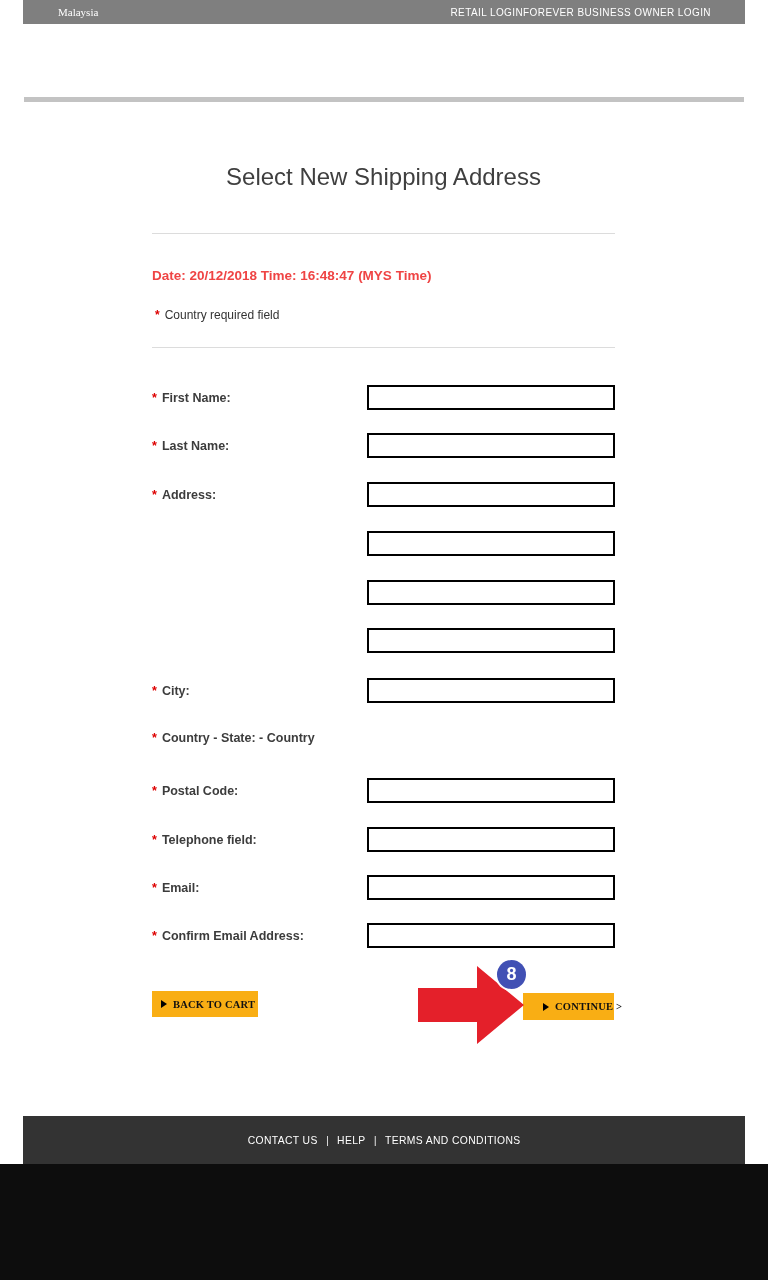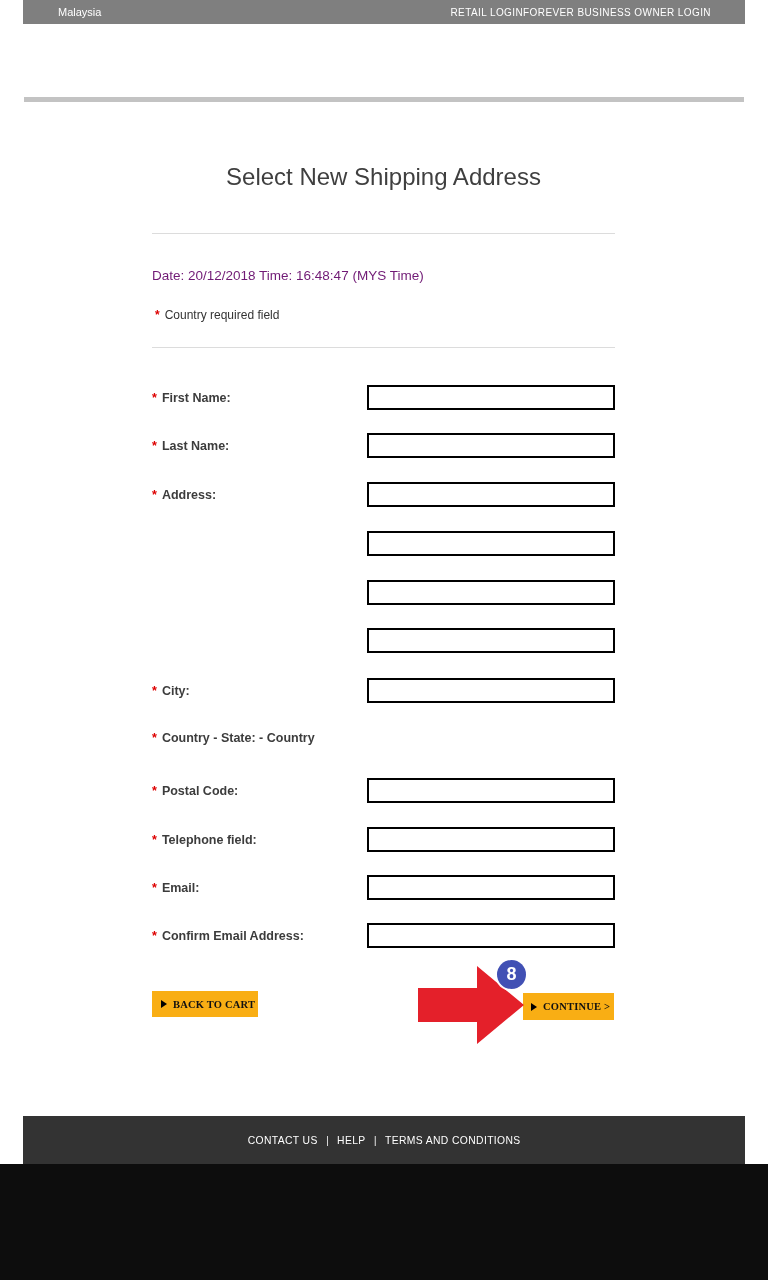--- a/index.html
+++ b/index.html
@@ -7,52 +7,52 @@
     --arrow-red:#e4202a; --badge-blue:#4150b4; --footer-dark:#333333;
     --chrome-black:#0d0d0d; --addressbar-gray:#c9c9c9; --red:#dd0000;
   }
   *{margin:0;padding:0;box-sizing:border-box;}
   html,body{width:768px;height:1280px;}
   body{position:relative;background:#ffffff;font-family:"Liberation Sans",sans-serif;overflow:hidden;}
 
   
   .topbar{position:absolute;left:23px;top:0;width:722px;height:24px;background:var(--topbar-gray);
     display:flex;align-items:center;color:#fff;}
-  .topbar-region{margin-left:35px;font-size:11px;}
+  .topbar-region{margin-left:35px;font-size:11px;font-family:Liberation Serif, serif;}
   .topbar-links{margin-left:auto;margin-right:34px;display:flex;}
   .topbar-link{font-size:10px;letter-spacing:.4px;color:#fff;text-decoration:none;cursor:pointer;}
 
   .header-divider{position:absolute;left:24px;top:97px;width:720px;height:5px;background:var(--divider-gray);}
 
   
   .page-title{position:absolute;left:152px;top:163px;width:463px;text-align:center;
     font-size:24px;font-weight:normal;color:#3f3f3f;}
   .hr{position:absolute;left:152px;width:463px;height:1px;background:#dcdcdc;}
   .hr1{top:233px;} .hr2{top:347px;}
-  .date-line{position:absolute;left:152px;top:268px;font-size:13.5px;font-weight:normal;color:#701a75;}
+  .date-line{position:absolute;left:152px;top:268px;font-size:13.5px;font-weight:bold;color:#ef4444;}
   .req-note{position:absolute;left:155px;top:308px;font-size:12px;color:#333;}
   .req{color:var(--red);font-weight:bold;margin-right:5px;}
 
   
   .row{position:absolute;left:152px;width:463px;height:27px;}
   .flabel{position:absolute;left:0;top:6px;font-size:12.5px;font-weight:bold;color:#3c3c3c;white-space:nowrap;}
   .tinput{position:absolute;left:215px;top:0;width:248px;height:25px;border:2px solid #000;
     background:#fff;font-size:14px;padding:0 6px;outline:none;}
   .selectbox{position:absolute;left:215px;top:0;width:248px;height:27px;border:1px solid #b5b5b5;
     background:#fff;cursor:pointer;}
   .select-value{position:absolute;left:10px;top:0;line-height:26px;font-size:13px;color:#333;}
   .select-arrow-zone{position:absolute;right:0;top:2px;bottom:2px;width:27px;border-left:1px solid #ccc;}
   .select-caret{position:absolute;left:9px;top:11px;width:0;height:0;
     border-left:5px solid transparent;border-right:5px solid transparent;border-top:5px solid #777;}
 
   
   .btn{position:absolute;background:var(--gold);display:flex;align-items:center;cursor:pointer;
     font-weight:bold;color:#111;font-size:10.5px;letter-spacing:.2px;white-space:nowrap;font-family:Liberation Serif, serif;}
   .btn-back{left:152px;top:991px;width:106px;height:26px;padding-left:9px;}
-  .btn-continue{left:523px;top:993px;width:91px;height:27px;padding-left:8px;}
+  .btn-continue{left:523px;top:993px;width:91px;height:27px;padding-left:20px;}
   .tri{width:0;height:0;border-top:4px solid transparent;border-bottom:4px solid transparent;
     border-left:6px solid #000;margin-right:6px;flex:0 0 auto;}
 
   
   .anno-arrow{position:absolute;left:418px;top:966px;width:106px;height:78px;}
   .step-badge{position:absolute;left:497px;top:960px;width:29px;height:29px;border-radius:50%;
     background:var(--badge-blue);box-shadow:0 0 0 2px rgba(255,255,255,.9);
     display:flex;align-items:center;justify-content:center;
     color:#fff;font-size:18px;font-weight:bold;}
 

